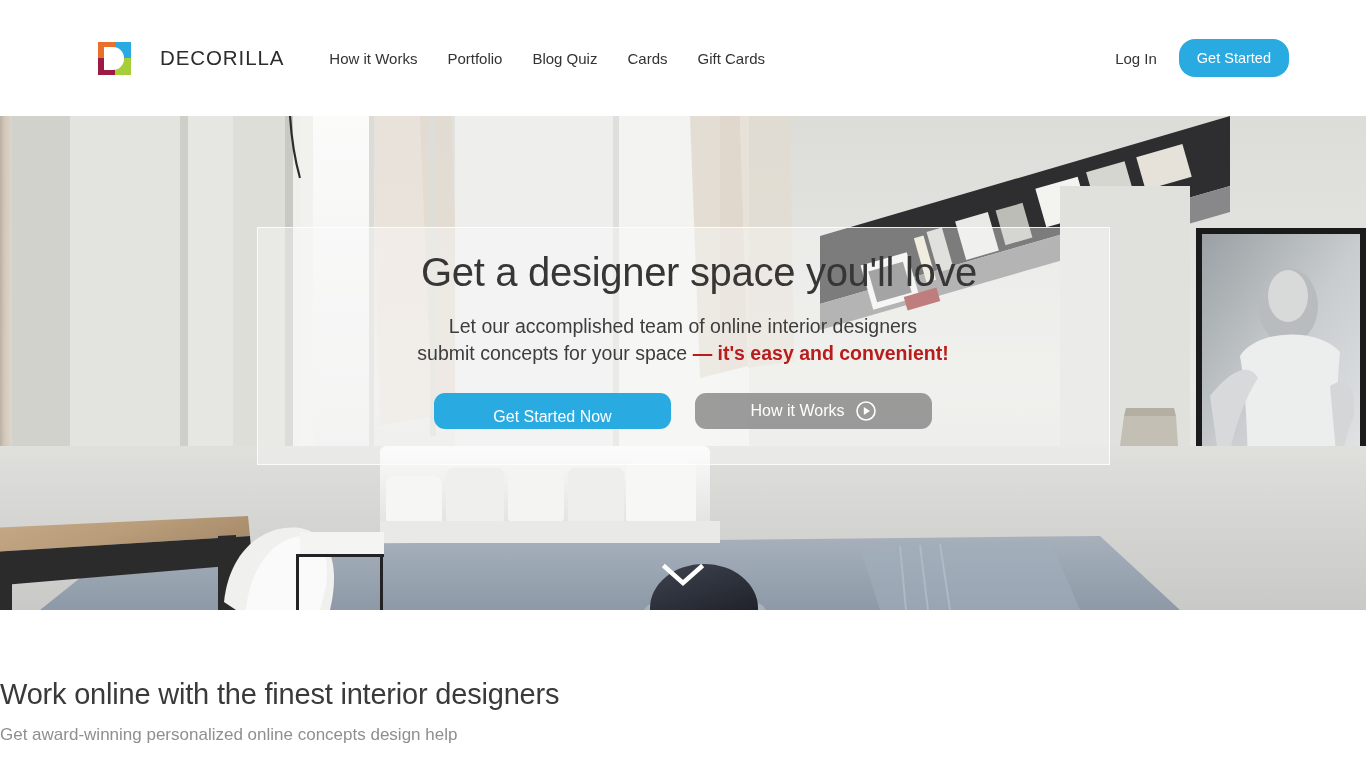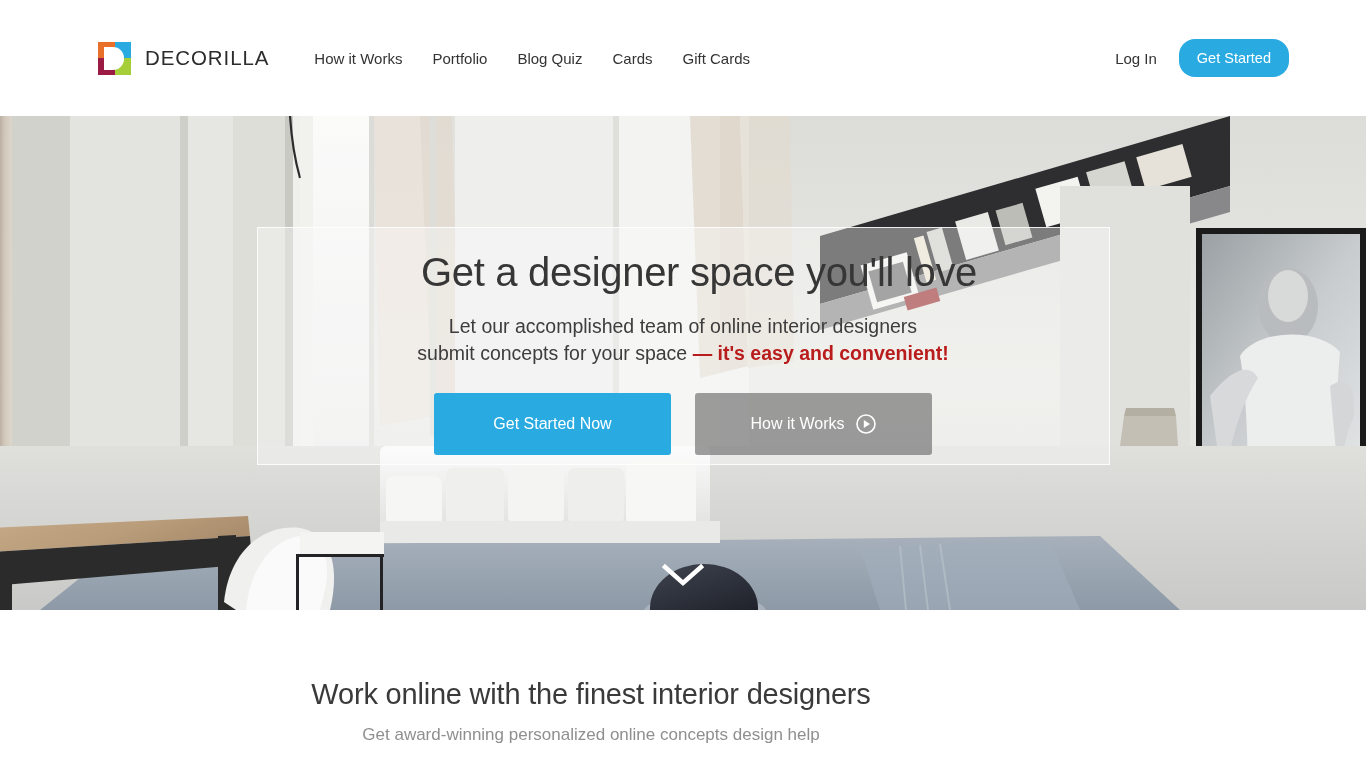--- a/index.html
+++ b/index.html
@@ -53,20 +53,21 @@
     position: absolute;
     left: 0; top: 0;
     width: 7px; height: 23px;
     background: #ffffff;
   }
   .brand-name {
     font-size: 20.5px;
     letter-spacing: 0.9px;
     color: #2c2c2c;
     font-weight: 400;
+    margin-left: 15px;
   }
 
   .nav {
     display: flex;
     align-items: center;
     margin-left: 30px;
     gap: 0;
   }
   .nav-item {
     font-size: 15px;
@@ -151,24 +152,24 @@
     font-weight: 400;
   }
   .hero-sub b { font-weight: 700; color: #b91c1c; }
   .hero-btns {
     margin-top: 26px;
     display: flex;
     justify-content: center;
     gap: 24px;
   }
   .btn-hero {
-    height: 62px;
+    height: 36px;
     line-height: 48px;
     border: none;
-    border-radius: 3px;
+    border-radius: 11px;
     font-size: 16px;
     color: #ffffff;
     cursor: pointer;
     font-family: "Liberation Sans", sans-serif;
     padding: 0 26px;
     min-width: 237px;
   }
   .btn-primary { background: #29abe2; }
   .btn-secondary {
     background: rgba(120,120,120,0.72);
@@ -190,21 +191,21 @@
     bottom: 22px;
     width: 44px;
     height: 26px;
     cursor: pointer;
   }
 
   
   .section {
     width: 1182px;
     background: #ffffff;
-    text-align: center;
+    text-align: left;
     padding-top: 68px;
   }
   .section-title {
     font-size: 29px;
     color: #3a3a3a;
     font-weight: 400;
     letter-spacing: -0.2px;
   }
   .section-sub {
     margin-top: 14px;

